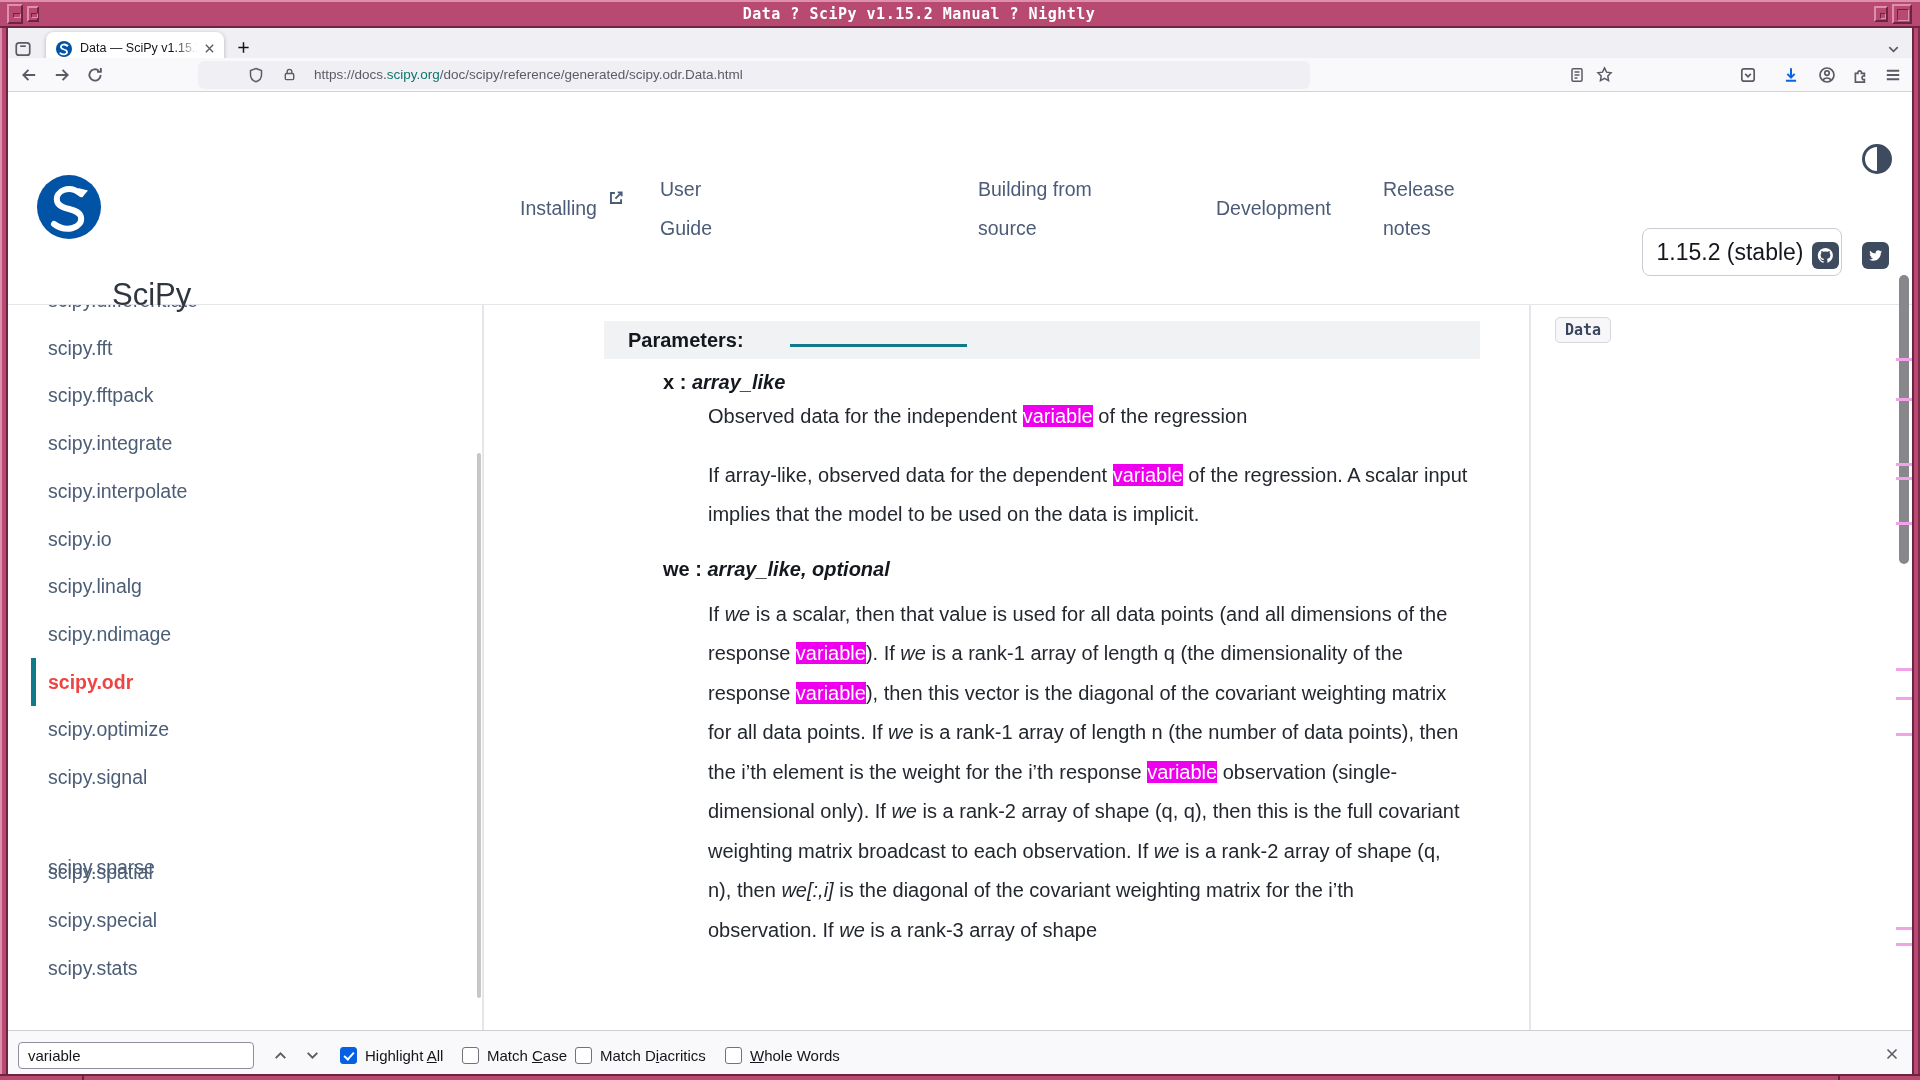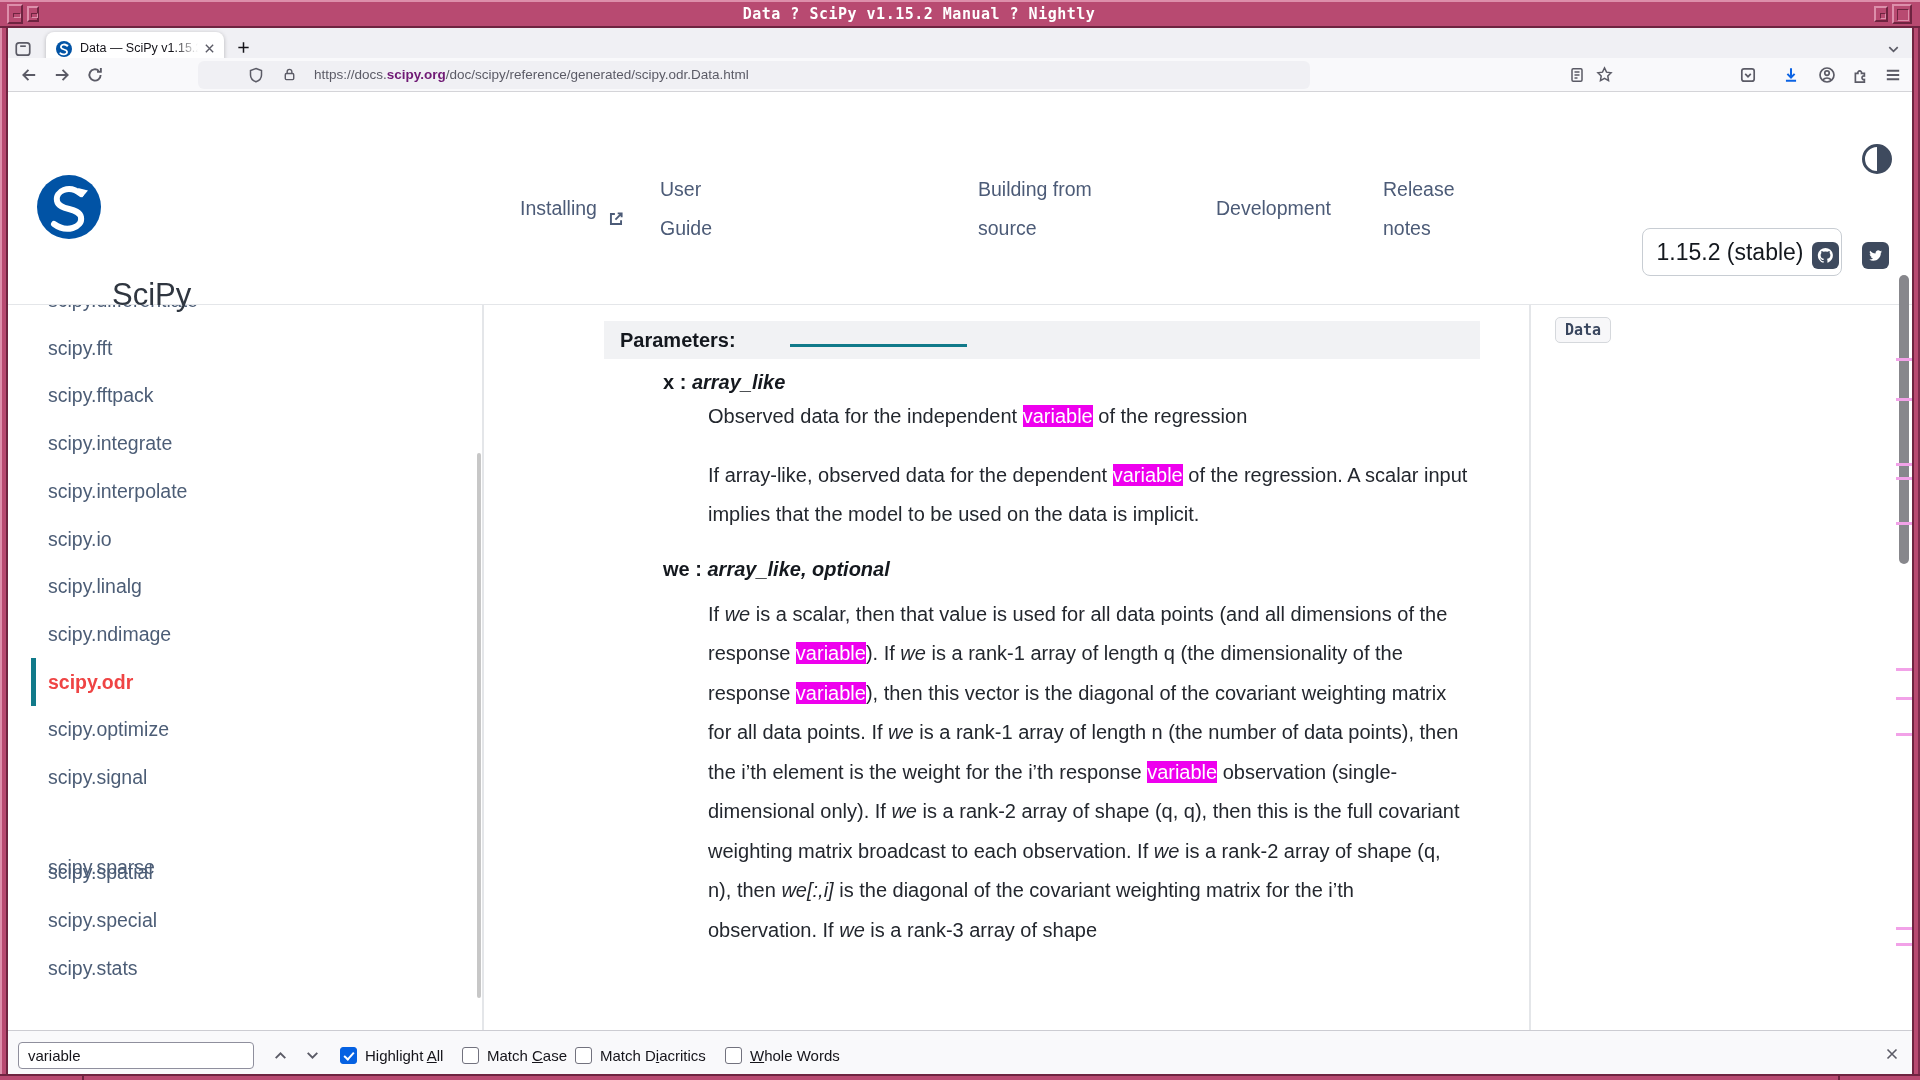--- a/index.html
+++ b/index.html
@@ -26,21 +26,21 @@
   .wm-notch{top:1074px;width:2px;height:6px;background:#6e2440;z-index:31;}
 
   
   .tabbar{left:8px;top:28px;width:1904px;height:30px;background:#f0f0f4;}
   .tab{left:46px;top:32px;width:178px;height:34px;background:#fff;border-radius:8px;
     box-shadow:0 1px 4px rgba(0,0,0,.25);}
   .navbar{left:8px;top:58px;width:1904px;height:34px;background:#f9f9fb;
     border-bottom:1px solid #d4d4d8;box-sizing:border-box;}
   .urlbar{left:198px;top:61px;width:1112px;height:28px;background:#f0f0f4;border-radius:6px;}
   .url-text{left:306px;top:67px;font-size:13.5px;white-space:nowrap;color:#5b5b66;}
-  .url-text b{color:#701a75;font-weight:bold;}
+  .url-text b{color:#0f766e;font-weight:normal;}
 
   
   .site-header{left:8px;top:92px;width:1904px;height:213px;background:#fff;
     border-bottom:1.5px solid #e4e6e9;box-sizing:border-box;z-index:5;}
   .brand-text{left:104px;top:185px;font-size:31px;color:#2f3640;font-weight:500;}
   .nav-item{font-size:19.5px;line-height:39px;color:#4c5b77;}
   .nav-active{color:#117a8a;font-weight:bold;}
   .nav-underline{left:782px;top:252px;width:177px;height:3px;background:#117a8a;}
   .version-btn{left:1634px;top:136px;width:200px;height:48px;border:1.5px solid #c8cdd3;
     border-radius:8px;box-sizing:border-box;font-size:23px;color:#14181e;
@@ -56,21 +56,21 @@
   .side-item{left:8px;width:466px;height:48px;line-height:48px;padding-left:40px;
     font-size:19.5px;color:#4c5d76;box-sizing:border-box;white-space:nowrap;}
   .side-item.active{color:#ef4444;font-weight:bold;}
   .side-item.active::before{content:"";position:absolute;left:23px;top:0;width:5px;height:48px;
     background:#117a8a;}
   .side-scroll{left:477px;top:453px;width:4px;height:545px;background:#c7c7c7;border-radius:2px;}
   .main-divider{left:482px;top:305px;width:2px;height:725px;background:#e4e6e9;}
 
   
   .params-box{left:604px;top:321px;width:876px;height:38px;background:#f1f2f4;
-    line-height:38px;padding-left:16px;box-sizing:border-box;
+    line-height:38px;padding-left:24px;box-sizing:border-box;
     font-size:20px;font-weight:bold;color:#14181e;}
   .param-flow{left:604px;top:359px;width:900px;}
   .pdt{padding-left:59px;font-size:20px;line-height:24px;color:#14181e;}
   .pname,.psep{font-weight:bold;}
   .ptype{font-weight:bold;font-style:italic;}
   .pdd{padding-left:104px;width:760px;font-size:20px;line-height:39.5px;color:#23272e;}
   .r-hl{background:#ee00ee;color:#fff;}
   .r-i{font-style:italic;}
   .dt1{margin-top:11px;} .dd1{margin-top:3px;}
   .dt2{margin-top:20px;} .dd2{margin-top:19px;}
@@ -155,21 +155,21 @@
   <div class="abs site-header">
     <div class="abs" style="left:29px;top:83px;width:64px;height:64px">
       <svg width="64" height="64" viewBox="0 0 64 64">
           <circle cx="32" cy="32" r="32" fill="#0153a5"></circle>
           <path d="M44 19 C32 9 18 16 20 26 C22 36 42 32 44 42 C46 53 29 58 17 49" stroke="#fff" stroke-width="6" fill="none" stroke-linecap="round"></path>
           <path d="M41 13 l10 2.5 -6 7 z" fill="#fff"></path>
         </svg>
     </div>
     <div class="abs brand-text">SciPy</div>
 
-    <div class="abs nav-item" style="left:512px;top:97px;display:flex;align-items:flex-end;gap:10px">
+    <div class="abs nav-item" style="left:512px;top:97px;display:flex;align-items:flex-start;gap:10px">
       <span>Installing</span>
       <span>
           <svg width="18" height="18" viewBox="0 0 16 16" fill="none" stroke="#4c5b77" stroke-width="1.7">
             <path d="M7 3.5 H3.5 V12.5 H12.5 V9"></path>
             <path d="M9.5 3 H13 V6.5 M13 3 L7.5 8.5"></path>
           </svg>
         </span>
     </div>
     <div class="abs nav-item" style="left:652px;top:78px;width:80px">User Guide</div>
     <div class="abs nav-underline"></div>

